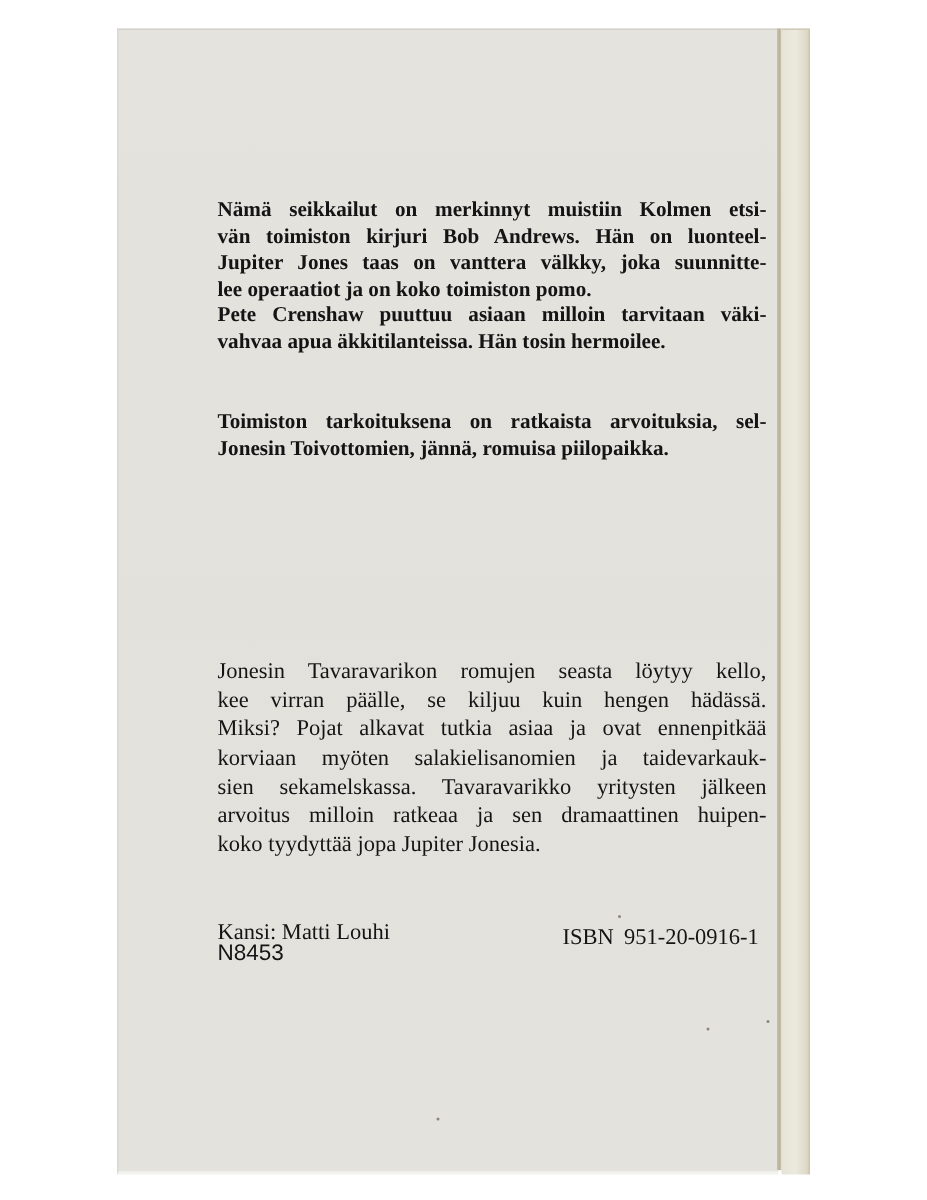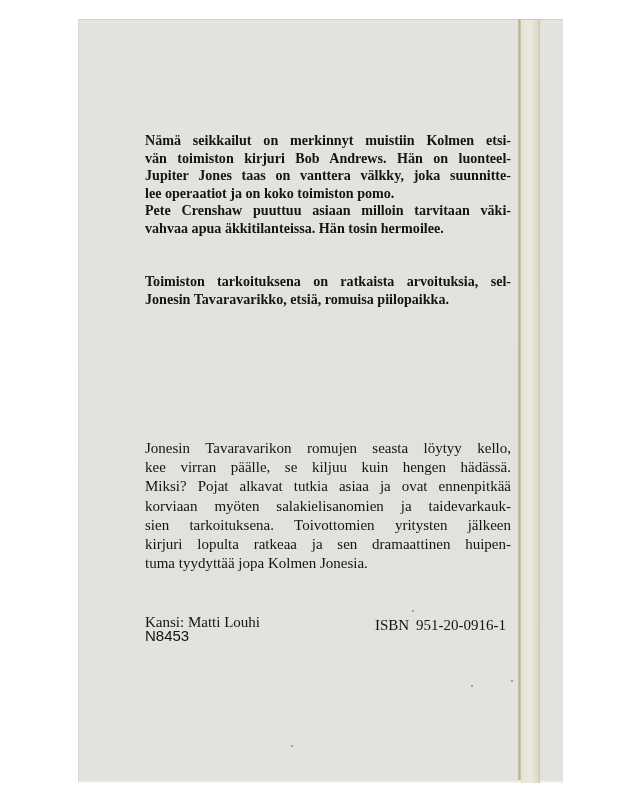--- a/index.html
+++ b/index.html
@@ -11,21 +11,20 @@
     position: absolute; left: 78px; top: 19px; width: 462px; height: 761px;
     background: #e3e2dd;
     box-shadow: 0 1px 0 #f4f4f2;
   }
   .cover {
     position: absolute; left: 0; top: 0; width: 440px; height: 761px;
     background: linear-gradient(180deg, #e4e3de 0%, #e2e1dc 50%, #e3e2dd 100%);
     border-left: 1px solid #d9d8d2;
     border-top: 1px solid #d4d2cb;
     border-bottom: 2px solid #f2f2ef;
-    padding-left: 44px;
   }
   .hinge {
     position: absolute; left: 440px; top: 0; width: 3px; height: 761px;
     background: linear-gradient(90deg, #c9c3af, #b8b096 60%, #d6d1c0);
   }
   .spine {
     position: absolute; left: 443px; top: 0; width: 19px; height: 763px;
     background: linear-gradient(90deg, #e6e3d6, #ece9df 50%, #ddd8c6 90%, #c9c1a8);
     border-top: 1px solid #cfc9b5;
   }
@@ -52,31 +51,31 @@
       <span class="line justify">Nämä seikkailut on merkinnyt muistiin Kolmen etsi-</span>
       <span class="line justify">vän toimiston kirjuri Bob Andrews. Hän on luonteel-</span>
       <span class="line justify">Jupiter Jones taas on vanttera välkky, joka suunnitte-</span>
       <span class="line">lee operaatiot ja on koko toimiston pomo.</span>
       <span class="line justify">Pete Crenshaw puuttuu asiaan milloin tarvitaan väki-</span>
       <span class="line">vahvaa apua äkkitilanteissa. Hän tosin hermoilee.</span>
     </div>
 
     <div class="text bold-block" style="top:253px;">
       <span class="line justify">Toimiston tarkoituksena on ratkaista arvoituksia, sel-</span>
-      <span class="line">Jonesin Tavaravarikko, etsiä, romuisa piilopaikka.</span>
+      <span class="line">Jonesin Toivottomien, jännä, romuisa piilopaikka.</span>
     </div>
 
     <div class="text reg-block" style="top:419px;">
       <span class="line justify">Jonesin Tavaravarikon romujen seasta löytyy kello,</span>
       <span class="line justify">kee virran päälle, se kiljuu kuin hengen hädässä.</span>
       <span class="line justify">Miksi? Pojat alkavat tutkia asiaa ja ovat ennenpitkää</span>
       <span class="line justify">korviaan myöten salakielisanomien ja taidevarkauk-</span>
-      <span class="line justify">sien tarkoituksena. Toivottomien yritysten jälkeen</span>
-      <span class="line justify">kirjuri lopulta ratkeaa ja sen dramaattinen huipen-</span>
-      <span class="line">tuma tyydyttää jopa Kolmen Jonesia.</span>
+      <span class="line justify">sien sekamelskassa. Tavaravarikko yritysten jälkeen</span>
+      <span class="line justify">arvoitus milloin ratkeaa ja sen dramaattinen huipen-</span>
+      <span class="line">koko tyydyttää jopa Jupiter Jonesia.</span>
     </div>
 
     <div class="credit">Kansi: Matti Louhi</div>
     <div class="code">N8453</div>
     <div class="isbn">ISBN 951-20-0916-1</div>
 
     <span class="speck" style="left:333px; top:590px;"></span>
     <span class="speck" style="left:392px; top:665px;"></span>
     <span class="speck" style="left:432px; top:660px;"></span>
     <span class="speck" style="left:212px; top:725px;"></span>

